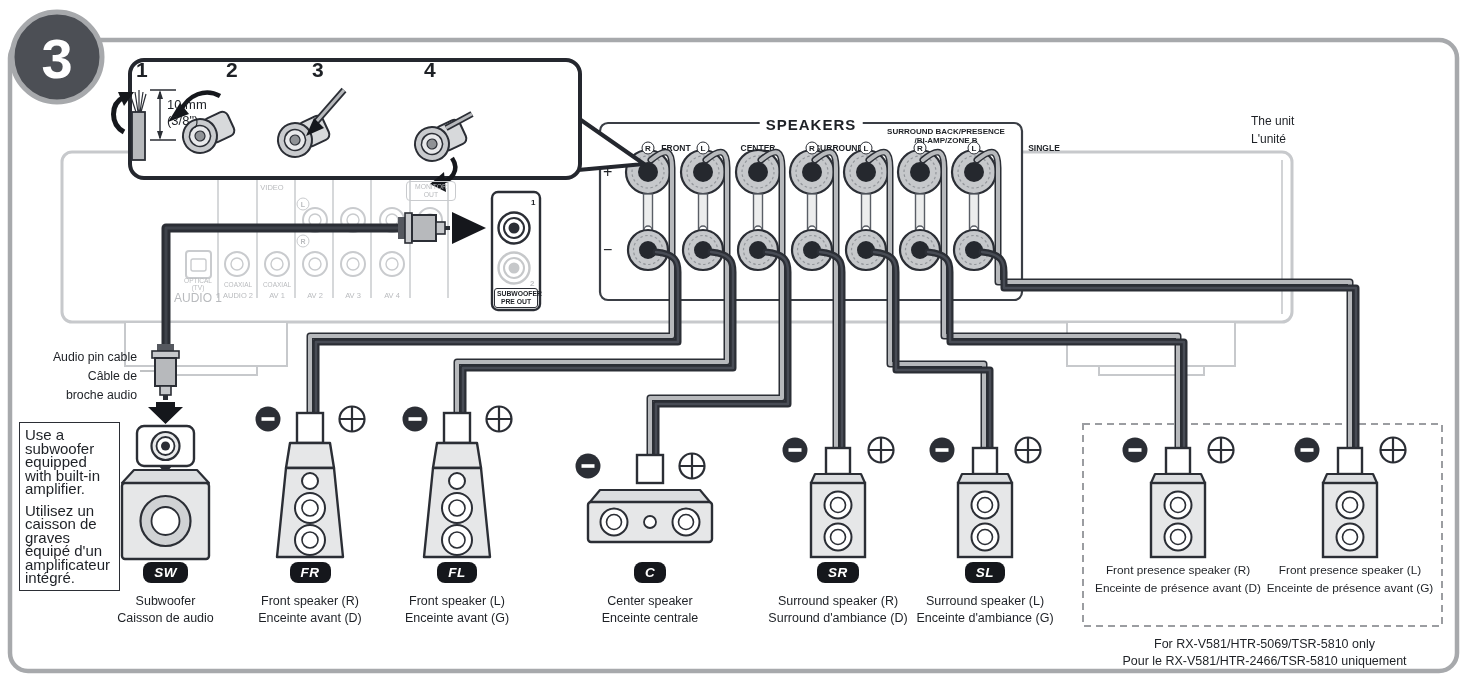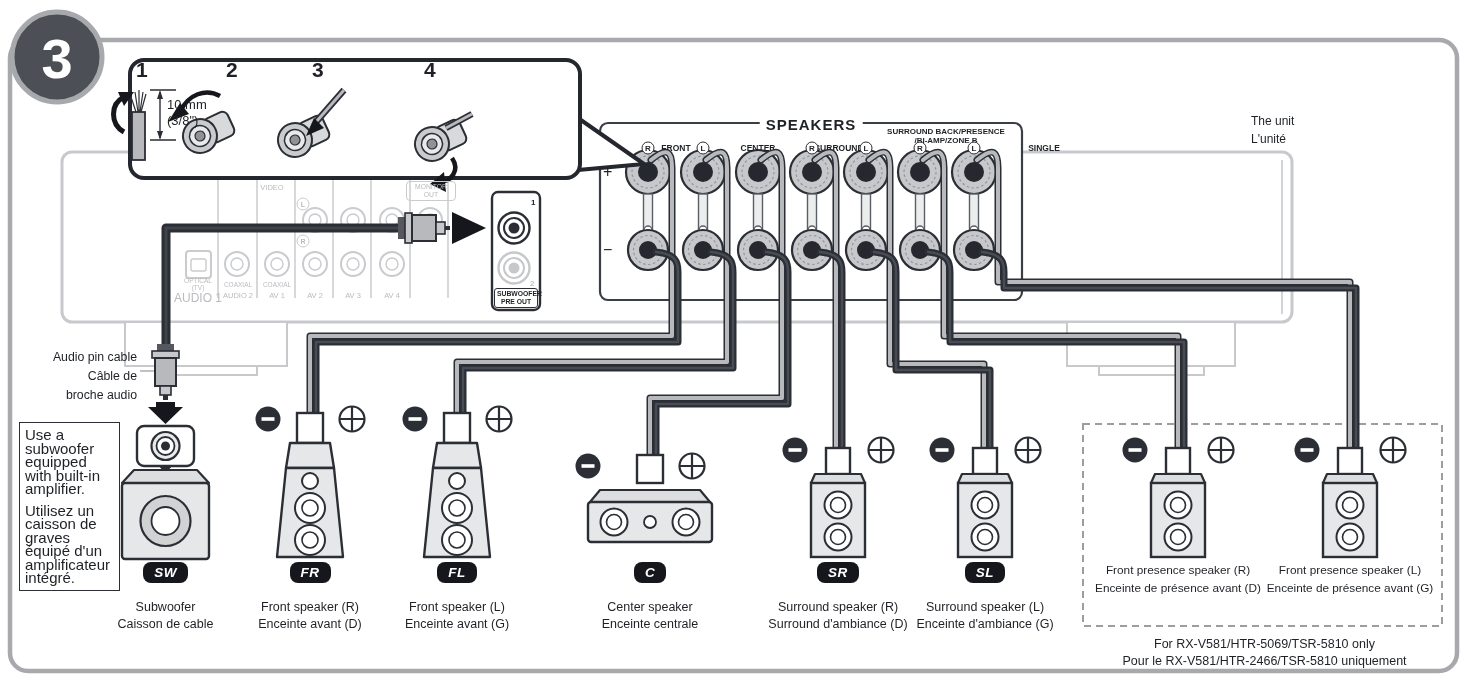--- a/index.html
+++ b/index.html
@@ -5,21 +5,21 @@
   html,body{margin:0;padding:0;background:#fff;}
   .canvas{position:relative;width:1467px;height:680px;background:#fff;overflow:hidden;
           font-family:"Liberation Sans",sans-serif;color:#1e2126;}
   .canvas svg{position:absolute;left:0;top:0;}
   .t{position:absolute;white-space:nowrap;color:#1e2126;}
   .cx{transform:translateX(-50%);}
   .gray{color:#b9bbbe;}
   .badge{display:inline-block;background:#15171c;color:#fff;font-weight:bold;font-style:italic;
          font-size:13.5px;padding:1.5px 11px;border-radius:8px;letter-spacing:.5px;}
   .spk{position:absolute;top:562px;text-align:center;font-size:12.5px;line-height:17.5px;}
-  .spk .badge{margin-bottom:16px;}
+  .spk .badge{margin-bottom:10px;}
   .spk.narrow{font-size:11.8px;}
   .marker{position:absolute;width:13px;height:13px;border:1.3px solid #2b2e35;border-radius:50%;
           font-size:8px;font-weight:bold;line-height:11px;text-align:center;
           transform:translate(-50%,-50%);background:#fff;box-sizing:border-box;}
   .marker.io{border-color:#c9cbce;color:#b9bbbe;background:transparent;}
   .notebox{position:absolute;left:19px;top:422px;width:101px;box-sizing:border-box;
            border:1.8px solid #2b2e35;padding:5px 5px;font-size:15px;line-height:13.5px;}
   .notebox p{margin:0 0 8px 0;}
   .notebox p:last-child{margin:0;}
   .monbox{border:1.5px solid #c9cbce;border-radius:4px;padding:1px 3px;text-align:center;
@@ -243,21 +243,21 @@
     </div>
 
     <div class="notebox">
       <p>Use a subwoofer equipped with built-in amplifier.</p>
       <p>Utilisez un caisson de graves équipé d'un amplificateur intégré.</p>
     </div>
 
     <div class="spk" style="left:95px;width:141px;">
       <div><span class="badge">SW</span></div>
       <div>Subwoofer</div>
-      <div>Caisson de cable</div>
+      <div>Caisson de audio</div>
     </div>
     <div class="spk" style="left:230px;width:160px;">
       <div><span class="badge">FR</span></div>
       <div>Front speaker (R)</div>
       <div>Enceinte avant (D)</div>
     </div>
     <div class="spk" style="left:377px;width:160px;">
       <div><span class="badge">FL</span></div>
       <div>Front speaker (L)</div>
       <div>Enceinte avant (G)</div>

